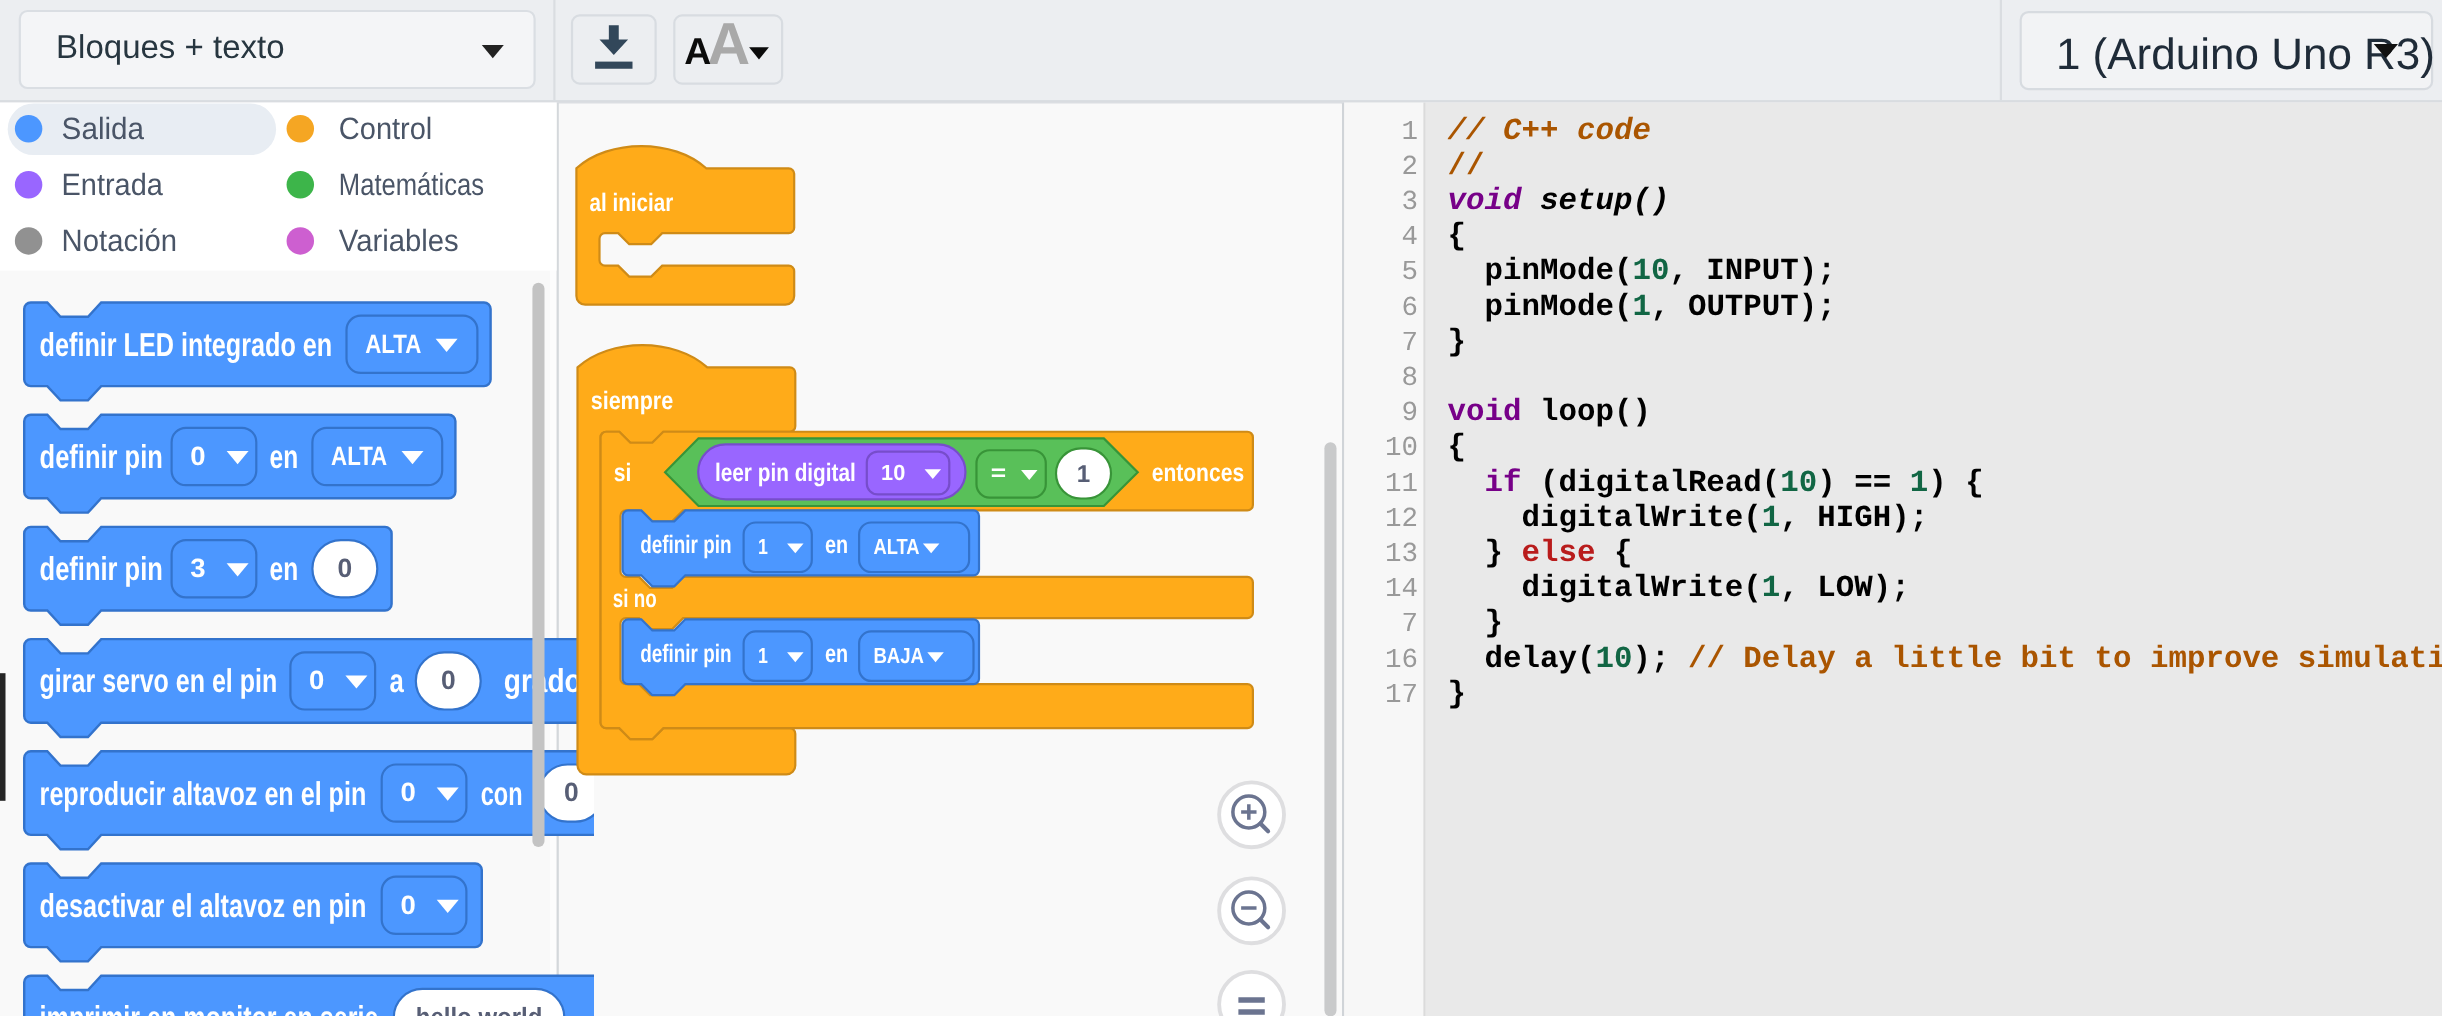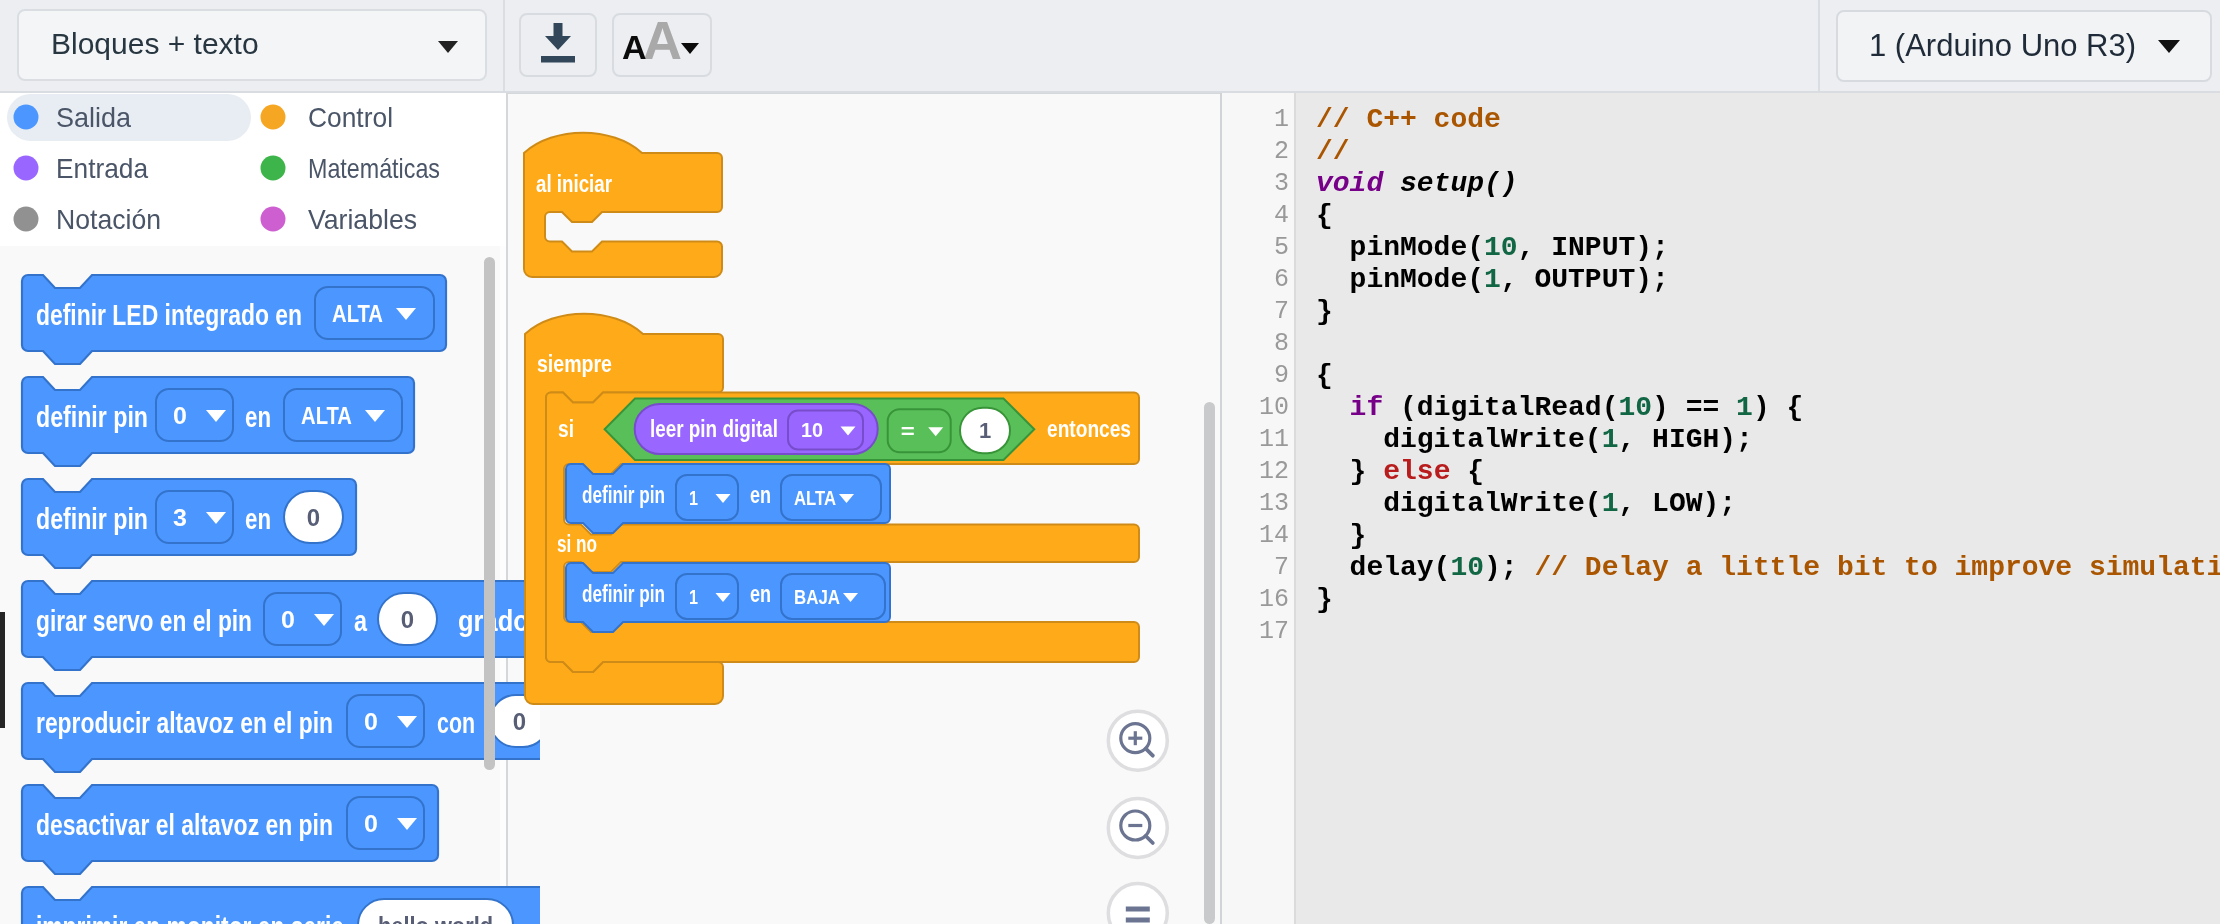--- a/index.html
+++ b/index.html
@@ -26,28 +26,29 @@
     <div>10</div>
     <div>11</div>
     <div>12</div>
     <div>13</div>
     <div>14</div>
     <div>7</div>
     <div>16</div>
     <div>17</div>
   </div>
 <div style="position:absolute;left:1316px;top:104px;width:904px;overflow:hidden;font-family:'Liberation Mono',monospace;font-size:28px;font-weight:bold;line-height:32px;color:#000;">
-    <div style="height:32px;white-space:pre;"><span style="color:#AA5500">// C++ code</span></div>
+    <div style="height:32px;white-space:pre;font-style:italic;"><span style="color:#AA5500">// C++ code</span></div>
     <div style="height:32px;white-space:pre;"><span style="color:#AA5500">//</span></div>
     <div style="height:32px;white-space:pre;font-style:italic;"><span style="color:#770088">void</span> setup()</div>
     <div style="height:32px;white-space:pre;">{</div>
     <div style="height:32px;white-space:pre;">  pinMode(<span style="color:#116644">10</span>, INPUT);</div>
     <div style="height:32px;white-space:pre;">  pinMode(<span style="color:#116644">1</span>, OUTPUT);</div>
     <div style="height:32px;white-space:pre;">}</div>
     <div style="height:32px;white-space:pre;">&nbsp;</div>
+    <div style="height:32px;white-space:pre;"><span style="color:#770088">void</span> loop()</div>
     <div style="height:32px;white-space:pre;">{</div>
     <div style="height:32px;white-space:pre;">  <span style="color:#770088">if</span> (digitalRead(<span style="color:#116644">10</span>) == <span style="color:#116644">1</span>) {</div>
     <div style="height:32px;white-space:pre;">    digitalWrite(<span style="color:#116644">1</span>, HIGH);</div>
     <div style="height:32px;white-space:pre;">  } <span style="color:#b91c1c">else</span> {</div>
     <div style="height:32px;white-space:pre;">    digitalWrite(<span style="color:#116644">1</span>, LOW);</div>
     <div style="height:32px;white-space:pre;">  }</div>
     <div style="height:32px;white-space:pre;">  delay(<span style="color:#116644">10</span>); <span style="color:#AA5500">// Delay a little bit to improve simulation performance</span></div>
     <div style="height:32px;white-space:pre;">}</div>
   </div>
 
@@ -191,16 +192,16 @@
     <path d="M 17.5,3 h 9 v 13 h 8.5 l -13,14 -13,-14 h 8.5 z" fill="#32475A"></path>
     <rect x="5" y="36" width="34" height="6.5" fill="#32475A"></rect>
   </svg>
 <div style="position:absolute;left:612px;top:13px;width:100px;height:64px;border:2px solid #D8DCE1;border-radius:8px;box-sizing:border-box;"></div>
 <div style="position:absolute;left:643px;top:13px;font-size:54px;line-height:54px;font-weight:bold;color:#A9A9A9;">A</div>
 <div style="position:absolute;left:622px;top:30px;font-size:34px;line-height:34px;font-weight:bold;color:#0b0b0b;">A</div>
 <svg width="20" height="13" viewBox="0 0 20 13" style="position:absolute;left:680px;top:42px">
     <path d="M 1,1 h 18 l -9,11 z" fill="#0b0b0b"></path>
   </svg>
 <div style="position:absolute;left:1836px;top:10px;width:376px;height:72px;background:#F2F3F5;border:2px solid #D7DBE0;border-radius:8px;box-sizing:border-box;"></div>
-<div style="position:absolute;left:1869px;top:28px;font-size:31px;color:#1F2B38;">1 (Arduino Uno R3)</div>
+<div style="position:absolute;left:1869px;top:28px;font-size:40px;color:#1F2B38;">1 (Arduino Uno R3)</div>
 <svg width="26" height="17" viewBox="0 0 26 17" style="position:absolute;left:2156px;top:38px">
     <path d="M 2,2 h 22 l -11,13 z" fill="#111"></path>
   </svg>
 
 </body></html>

